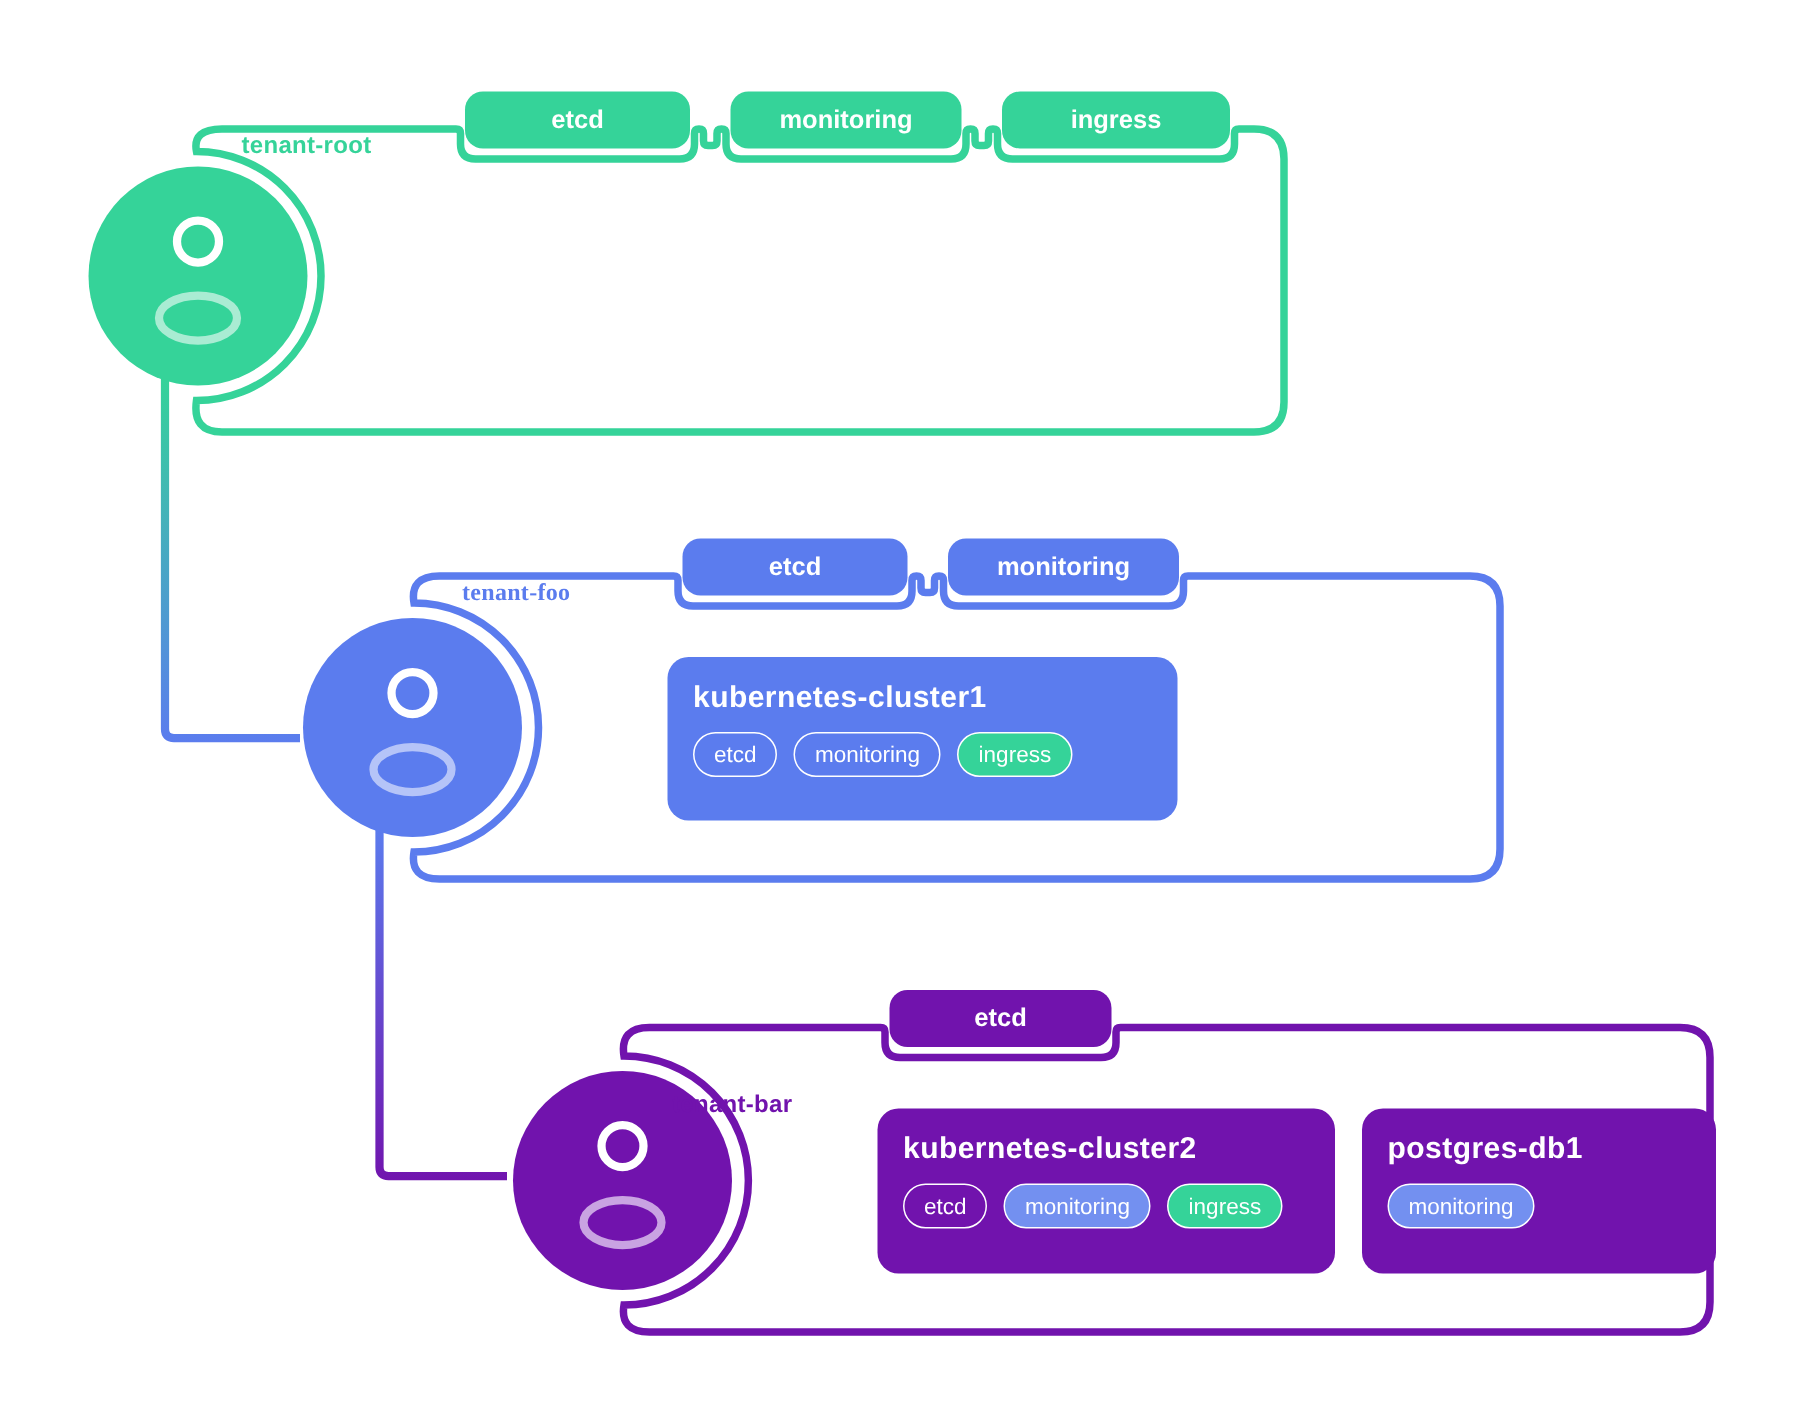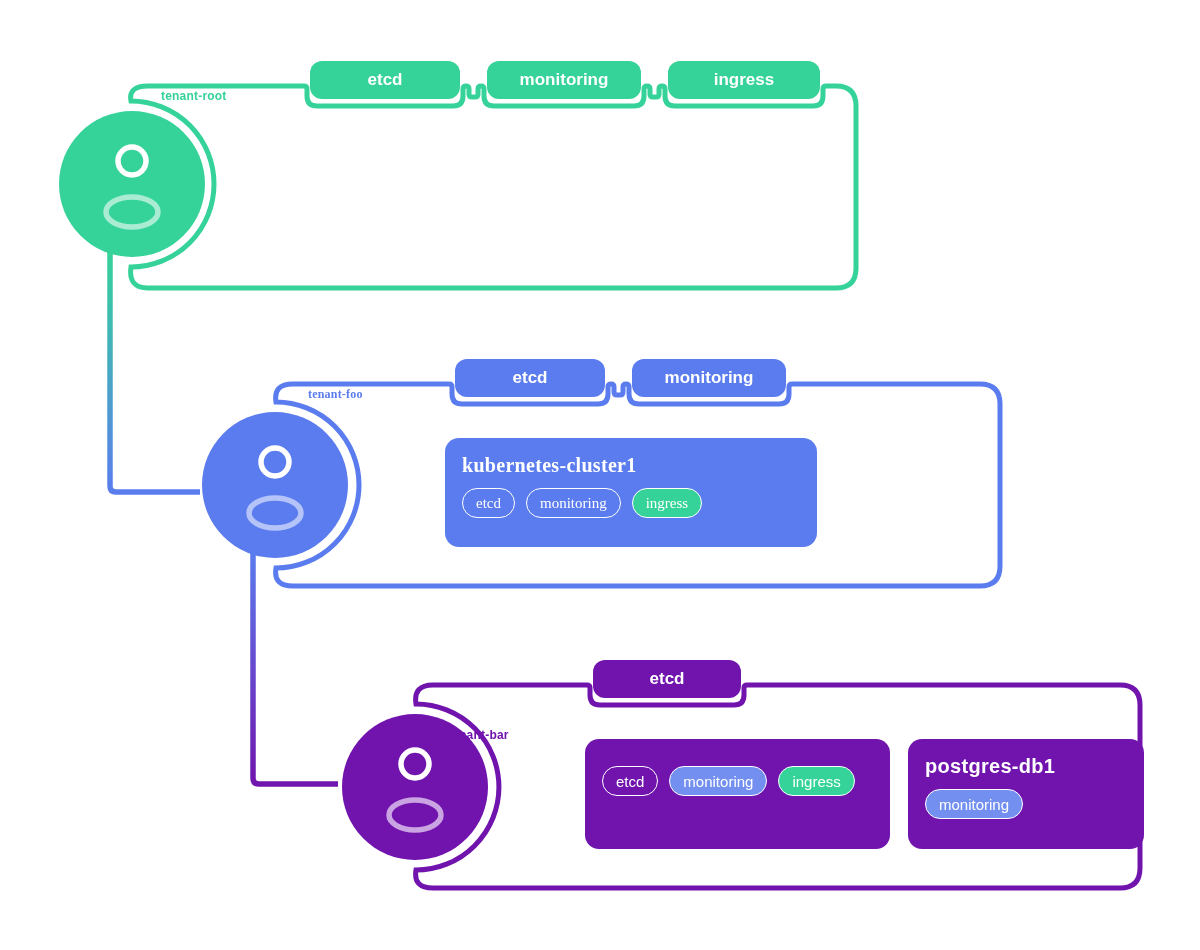--- a/index.html
+++ b/index.html
@@ -22,21 +22,21 @@
   .body-ring-bar{fill:none;stroke:var(--c-purple-light);stroke-width:5.5;}
   .fill-root{fill:var(--c-green);}
   .fill-foo{fill:var(--c-blue);}
   .fill-bar{fill:var(--c-purple);}
   .g1-a{stop-color:var(--c-green);}
   .g1-b{stop-color:var(--c-blue);}
   .g2-a{stop-color:var(--c-blue);}
   .g2-b{stop-color:var(--c-purple);}
 
   .layer{position:absolute;left:0;top:0;width:100%;height:100%;z-index:2;}
-  .tenant-label{position:absolute;font-size:12px;font-weight:bold;letter-spacing:.2px;}
+  .tenant-label{position:absolute;font-size:16px;font-weight:bold;letter-spacing:.2px;}
   .label-root{color:var(--c-green);}
   .label-foo{color:var(--c-blue);font-family:Liberation Serif, serif;}
   .label-bar{color:var(--c-purple);margin-top:40px;}
 
   .badge{position:absolute;height:38px;border-radius:12px;display:flex;align-items:center;
          justify-content:center;color:#fff;font-weight:bold;font-size:17px;}
   .bg-green{background:var(--c-green);}
   .bg-blue{background:var(--c-blue);}
   .bg-purple{background:var(--c-purple);}
 
@@ -114,33 +114,34 @@
 
     <div class="tenant-label label-root" style="left:161px;top:89px;">tenant-root</div>
     <div class="badge bg-green" style="left:310px;top:61px;width:150px;">etcd</div>
     <div class="badge bg-green" style="left:487px;top:61px;width:154px;">monitoring</div>
     <div class="badge bg-green" style="left:668px;top:61px;width:152px;">ingress</div>
 
     <div class="tenant-label label-foo" style="left:308px;top:387px;">tenant-foo</div>
     <div class="badge bg-blue" style="left:455px;top:359px;width:150px;">etcd</div>
     <div class="badge bg-blue" style="left:632px;top:359px;width:154px;">monitoring</div>
 
-    <div class="wbox bg-blue" style="left:445px;top:438px;width:372px;height:109px;font-family:Liberation Serif, serif;">
+    <div class="wbox bg-blue" style="left:445px;top:438px;width:340px;height:109px;">
       <div class="wtitle">kubernetes-cluster1</div>
       <div class="wtags">
         <span class="tag tag-outline">etcd</span>
         <span class="tag tag-outline">monitoring</span>
         <span class="tag tag-green">ingress</span>
       </div>
     </div>
 
     <div class="tenant-label label-bar" style="left:448px;top:688px;">tenant-bar</div>
     <div class="badge bg-purple" style="left:593px;top:660px;width:148px;">etcd</div>
 
     <div class="wbox bg-purple" style="left:585px;top:739px;width:305px;height:110px;">
+      <div class="wtitle">kubernetes-cluster2</div>
       <div class="wtags">
         <span class="tag tag-outline">etcd</span>
         <span class="tag tag-blue">monitoring</span>
         <span class="tag tag-green">ingress</span>
       </div>
     </div>
 
     <div class="wbox bg-purple" style="left:908px;top:739px;width:236px;height:110px;">
       <div class="wtitle">postgres-db1</div>
       <div class="wtags">

